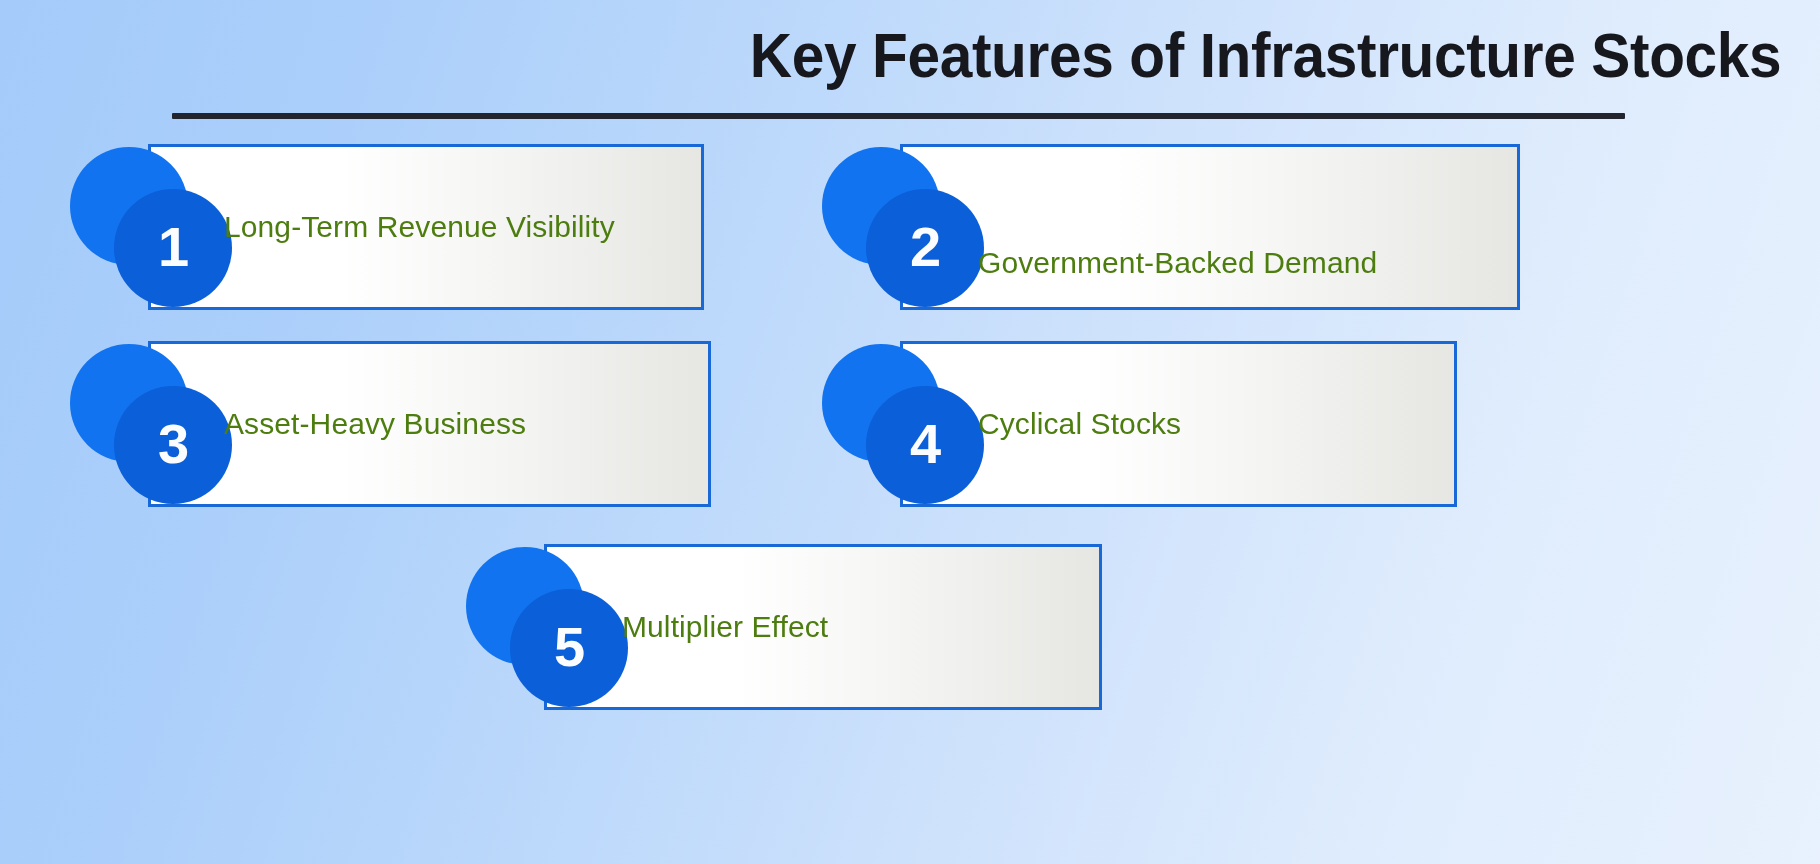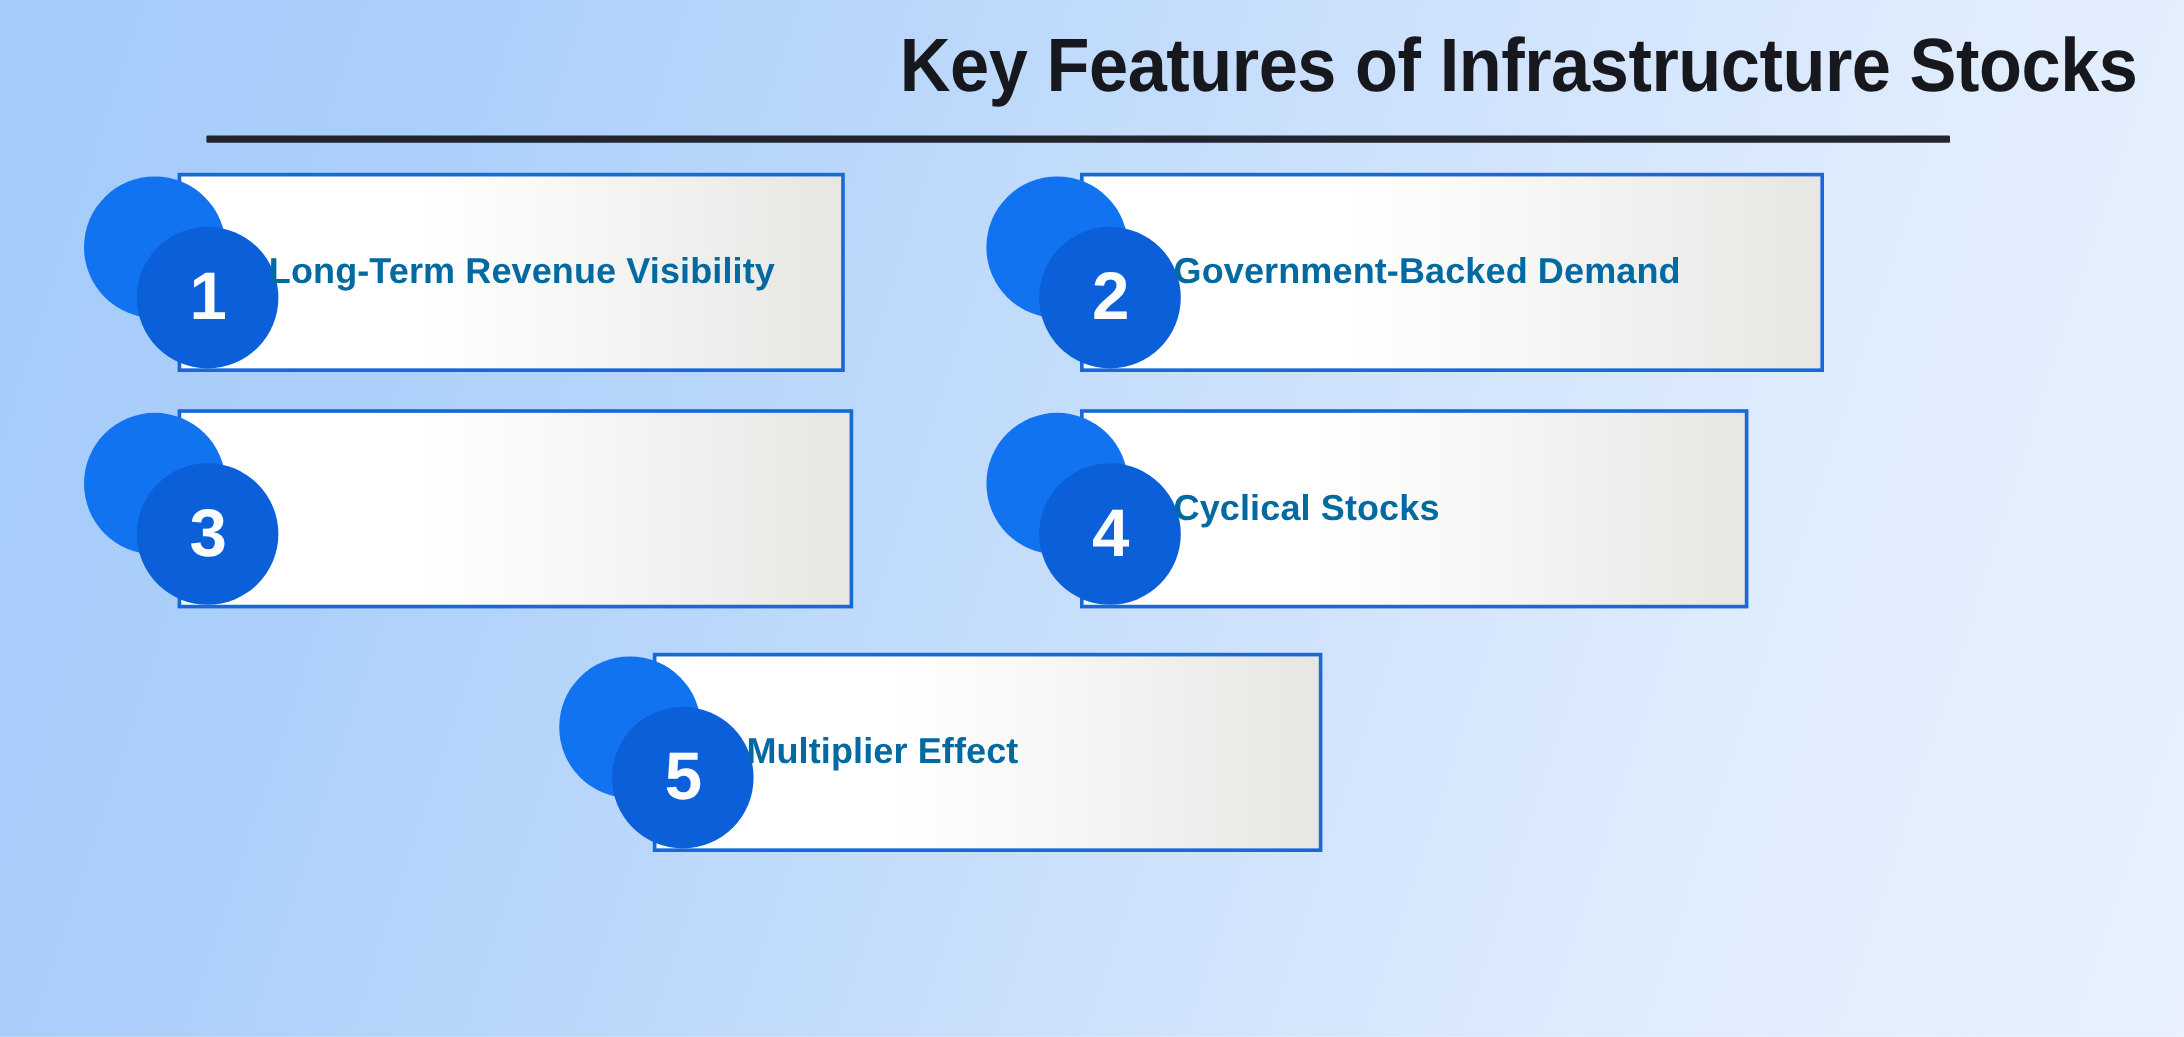--- a/index.html
+++ b/index.html
@@ -112,34 +112,34 @@
 
   
   .card-label {
     position:absolute;
     top:0;
     height:166px;
     display:flex;
     align-items:center;
     font-family:"Liberation Sans", sans-serif;
     font-size:30px;
-    font-weight:700;
-    color:#0369a1;
+    font-weight:400;
+    color:#4d7c0f;
     letter-spacing:0.1px;
     white-space:nowrap;
   }
 
   
   #card-1 { left:70px;  top:144px; width:634px; }
   #card-1 .card-box  { width:556px; }
   #card-1 .card-label{ left:154px; }
 
   #card-2 { left:822px; top:144px; width:698px; }
   #card-2 .card-box  { width:620px; }
-  #card-2 .card-label{ left:156px; }
+  #card-2 .card-label{ left:156px;margin-top:36px; }
 
   
   #card-3 { left:70px;  top:341px; width:641px; }
   #card-3 .card-box  { width:563px; }
   #card-3 .card-label{ left:154px; }
 
   #card-4 { left:822px; top:341px; width:635px; }
   #card-4 .card-box  { width:557px; }
   #card-4 .card-label{ left:156px; }
 
@@ -176,20 +176,21 @@
     </div>
     <div class="card-label">Government-Backed Demand</div>
   </div>
 
   <div class="card" id="card-3">
     <div class="card-box"></div>
     <div class="badge-outer"></div>
     <div class="badge-inner">
       <span class="badge-num">3</span>
     </div>
+    <div class="card-label">Asset-Heavy Business</div>
   </div>
 
   <div class="card" id="card-4">
     <div class="card-box"></div>
     <div class="badge-outer"></div>
     <div class="badge-inner">
       <span class="badge-num">4</span>
     </div>
     <div class="card-label">Cyclical Stocks</div>
   </div>

